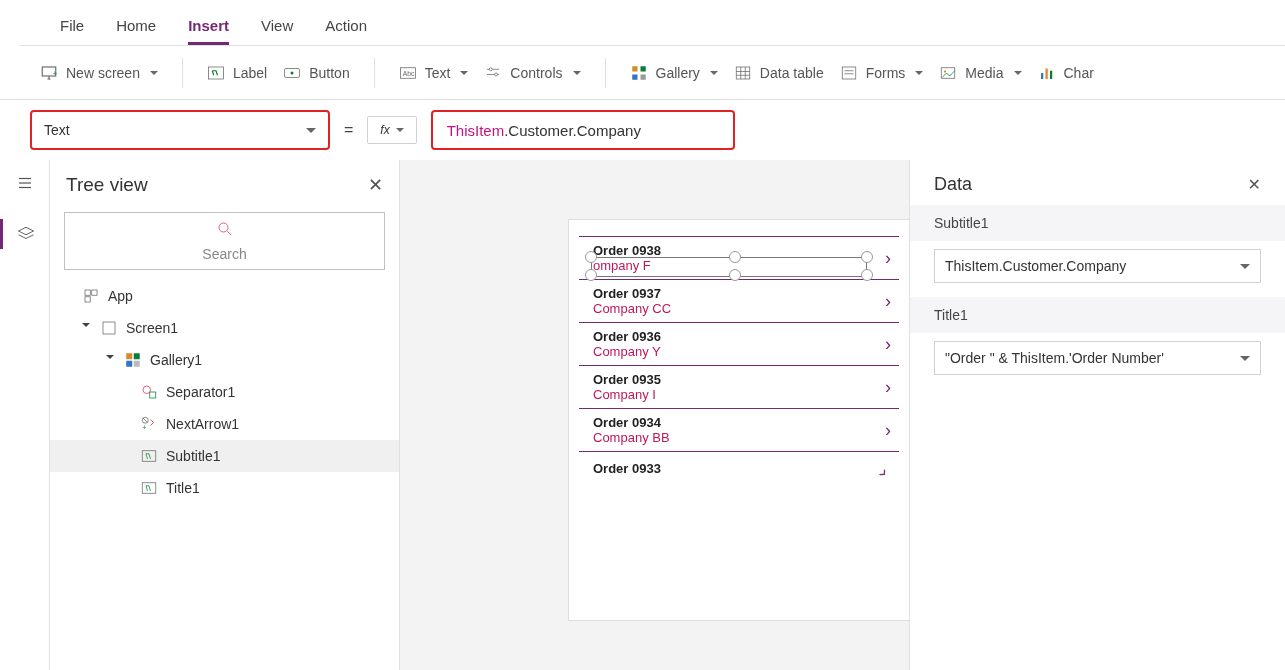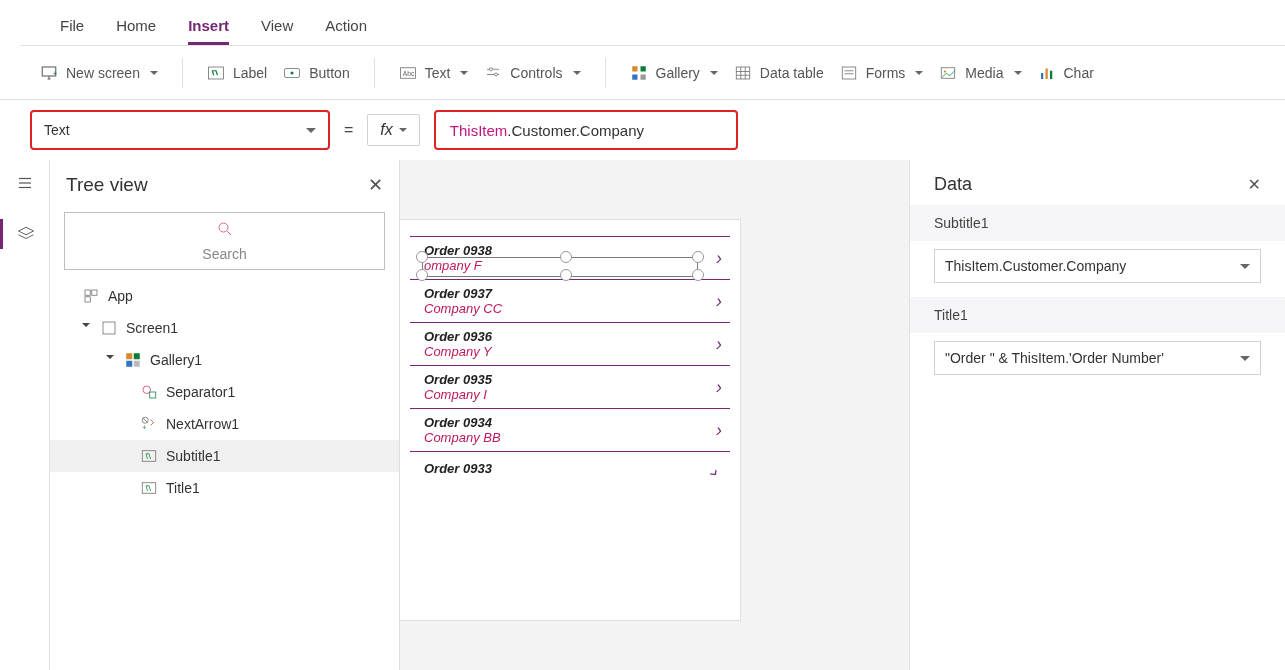--- a/index.html
+++ b/index.html
@@ -16,21 +16,21 @@
     .ribbon .sep { width: 1px; height: 30px; background: #e0e0e0; margin: 0 18px; }
     .ribbon .btn { display: inline-flex; align-items: center; gap: 8px; color: #555; cursor: pointer; }
     .ribbon .btn .caret { margin-left: 2px; border: 4px solid transparent; border-top-color: #666; width: 0; height: 0; transform: translateY(2px); }
     .ribbon svg { width: 18px; height: 18px; }
 
     
     .formula-row { display: flex; align-items: center; padding: 10px 30px 10px 30px; gap: 14px; }
     .prop-select { position: relative; width: 300px; height: 40px; border: 2px solid #e12222; border-radius: 4px; display: flex; align-items: center; padding: 0 12px; color: #333; }
     .prop-select .caret { margin-left: auto; border: 5px solid transparent; border-top-color: #666; width: 0; height: 0; transform: translateY(3px); }
     .eq { font-size: 16px; color: #444; }
-    .fx-box { border: 1px solid #d0d0d0; border-radius: 2px; padding: 6px 12px; display: inline-flex; align-items: center; gap: 6px; font-style: italic; font-family: "Times New Roman", serif; font-size: 16px; color: #333; }
+    .fx-box { border: 1px solid #d0d0d0; border-radius: 2px; padding: 6px 12px; display: inline-flex; align-items: center; gap: 6px; font-style: italic; font-family: "Times New Roman", serif; font-size: 12px; color: #333; }
     .fx-box .caret { border: 4px solid transparent; border-top-color: #666; width: 0; height: 0; transform: translateY(2px); font-style: normal; }
     .formula-box { border: 2px solid #e12222; border-radius: 4px; height: 40px; display: flex; align-items: center; padding: 8px 14px; width: 304px; font-family: Consolas, monospace; font-size: 15px; }
     .formula-box .obj { color: #c4127e; }
 
     
     .main { display: flex; height: calc(100% - 46px - 54px - 60px); }
 
     
     .rail { width: 50px; border-right: 1px solid #e0e0e0; display: flex; flex-direction: column; align-items: center; padding-top: 14px; gap: 24px; }
     .rail .item { cursor: pointer; }
@@ -45,21 +45,21 @@
     .search { border: 1px solid #c0c0c0; padding: 7px 10px; display: flex; align-items: center; gap: 8px; color: #888; flex-direction: column; }
     .tree ul { list-style: none; }
     .tree li { padding: 7px 0 7px 24px; display: flex; align-items: center; gap: 8px; cursor: pointer; }
     .tree li.indent1 { padding-left: 32px; }
     .tree li.indent2 { padding-left: 56px; }
     .tree li.indent3 { padding-left: 90px; }
     .tree li.selected { background: #f0f0f0; }
     .tree .twisty { width: 0; height: 0; border: 4px solid transparent; border-left-color: transparent; border-top-color: #444; transform: rotate(0deg) translateY(-1px); margin-right: 2px; }
 
     
-    .canvas { flex: 1; background: #f3f3f3; display: flex; justify-content: flex-start; padding-top: 60px; font-style: italic; }
+    .canvas { flex: 1; background: #f3f3f3; display: flex; justify-content: flex-end; padding-top: 60px; }
     .phone { background: #fff; width: 340px; height: 400px; box-shadow: 0 0 0 1px #ddd; padding: 16px 10px; }
     .g-item { border-bottom: 1px solid #742774; padding: 6px 8px 6px 14px; display: flex; align-items: center; justify-content: space-between; }
     .g-text .title { font-size: 13px; font-weight: 600; color: #222; }
     .g-text .sub { font-size: 13px; color: #be185d; }
     .chevron { color: #742774; font-size: 18px; }
     .g-item.first { border-top: 1px solid #742774; position: relative; }
     .sel-overlay { position: absolute; border: 1px solid #777; left: 12px; right: 32px; top: 20px; height: 20px; }
     .handle { position: absolute; width: 12px; height: 12px; border: 1px solid #999; border-radius: 50%; background: #fff; }
     .h1 { left: 6px; top: 14px; } .h2 { left: 6px; top: 32px; }
     .h3 { left: 150px; top: 14px; } .h4 { left: 150px; top: 32px; }

